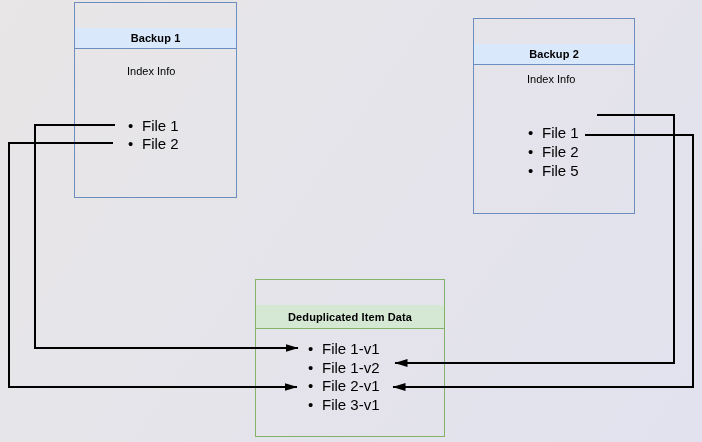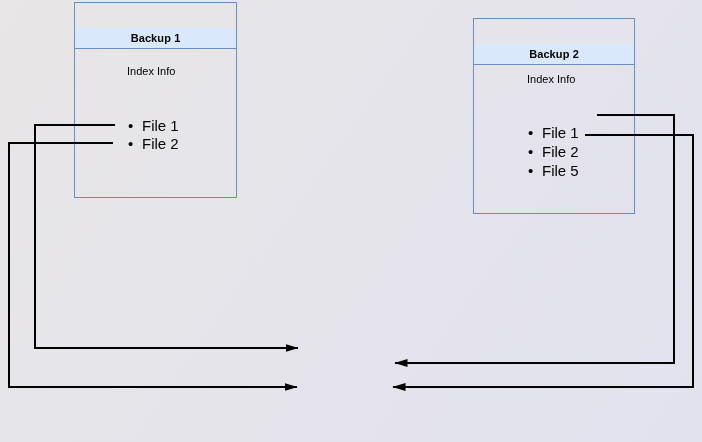--- a/index.html
+++ b/index.html
@@ -98,20 +98,29 @@
   <div class="node blue" style="left:473px; top:18px; width:162px; height:196px;">
     <div class="node-header">Backup 2</div>
     <div class="node-label" style="left:28px; top:51px;">Index Info</div>
     <ul class="file-list lh19" style="left:54px; top:104px;">
       <li>File 1</li>
       <li>File 2</li>
       <li>File 5</li>
     </ul>
   </div>
 
+  <div class="node green" style="left:255px; top:279px; width:190px; height:158px;">
+    <div class="node-header">Deduplicated Item Data</div>
+    <ul class="file-list lh185" style="left:52px; top:60px;">
+      <li>File 1-v1</li>
+      <li>File 1-v2</li>
+      <li>File 2-v1</li>
+      <li>File 3-v1</li>
+    </ul>
+  </div>
 
   <svg class="wires" viewBox="0 0 702 442">
     <defs>
       <marker id="arrowhead" markerWidth="14" markerHeight="10" refX="12.5" refY="4" orient="auto" markerUnits="userSpaceOnUse">
         <path d="M0,0 L13,4 L0,8 z" fill="#000"></path>
       </marker>
     </defs>
     <polyline points="115,125 35,125 35,348 298,348" marker-end="url(#arrowhead)"></polyline>
     <polyline points="113,143 9,143 9,387 297,387" marker-end="url(#arrowhead)"></polyline>
     <polyline points="597,115 674,115 674,363 395,363" marker-end="url(#arrowhead)"></polyline>

